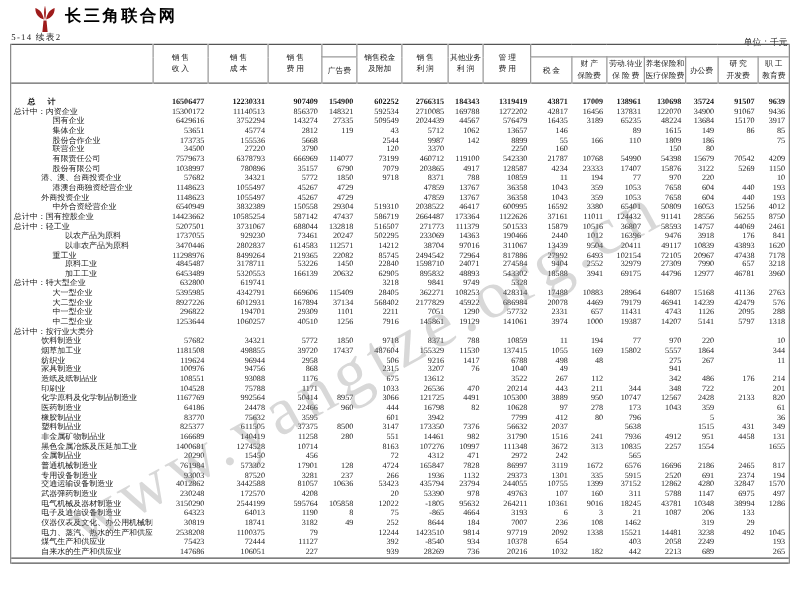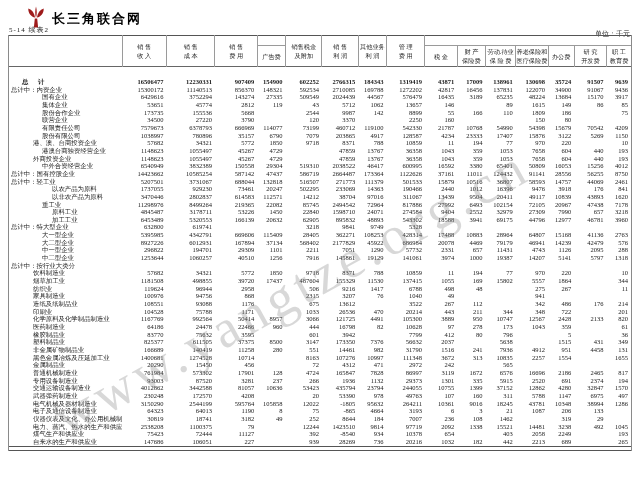--- a/index.html
+++ b/index.html
@@ -1,21 +1,21 @@
 <!DOCTYPE html>
 <html><head>
 <meta charset="utf-8">
 <style>
   html,body{margin:0;padding:0;}
   body{
     width:639px;height:483px;background:#ffffff;position:relative;overflow:hidden;
     font-family:"Liberation Serif",serif;color:#1a1a1a;
   }
   
-  .brandbar{position:absolute;left:26px;top:4px;display:flex;align-items:flex-end;height:24px;}
+  .brandbar{position:absolute;left:26px;top:4px;display:flex;align-items:flex-start;height:24px;}
   .logo{width:20px;height:22px;margin-right:6px;}
   .sitename{font-family:"Liberation Sans",sans-serif;font-weight:bold;font-size:13px;letter-spacing:2px;color:#000;}
   .metarow{position:absolute;left:8px;top:25px;width:623px;height:10px;font-size:7px;text-decoration:underline;}
   .tableref{position:absolute;left:1px;top:0;letter-spacing:1px;}
   .unit{position:absolute;right:1px;top:4px;}
   
   .table-wrap{position:absolute;left:8px;top:35px;width:622px;border-left:1px solid #8a8a8a;border-right:1px solid #8a8a8a;}
   table{width:100%;border-collapse:collapse;table-layout:fixed;border-top:1.5px solid #555;}
   th{font-weight:normal;font-size:6.2px;text-align:center;border-left:1px solid #9a9a9a;padding:0;vertical-align:middle;color:#222;}
   th.labh{border-left:none;}

